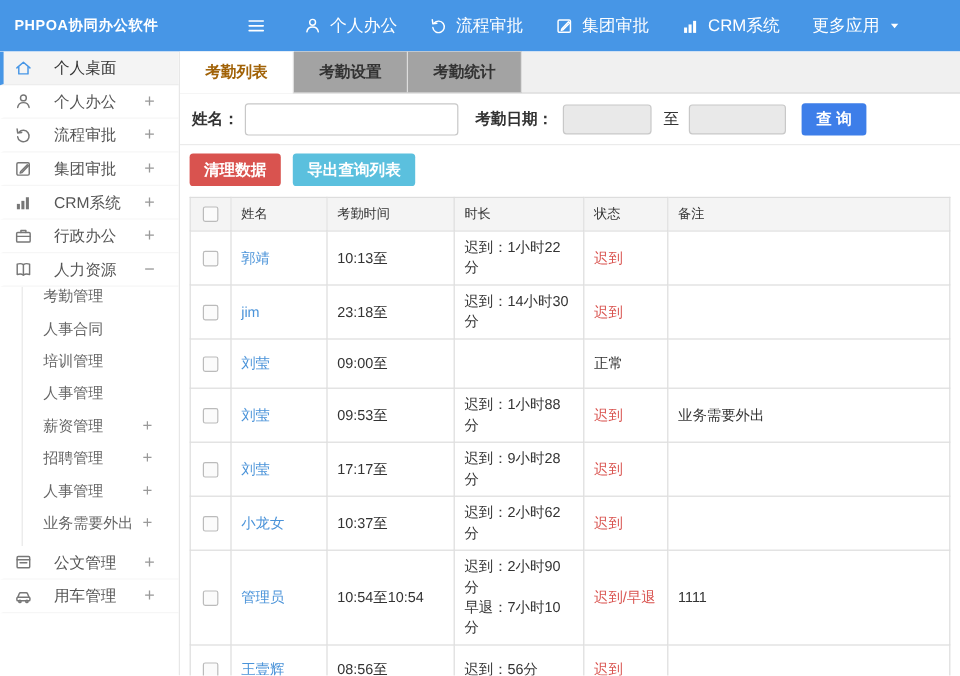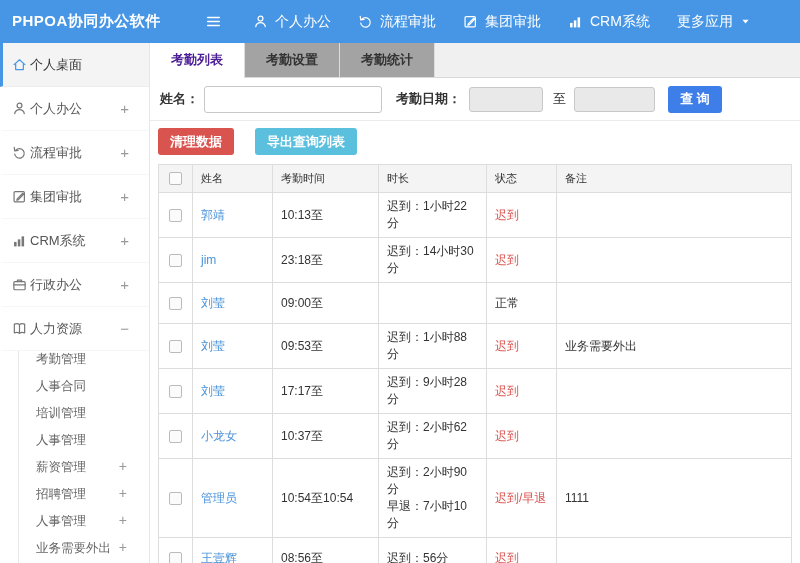--- a/index.html
+++ b/index.html
@@ -1,56 +1,56 @@
 <!DOCTYPE html>
 <html><head>
 <meta charset="utf-8">
 <style>
   *{box-sizing:border-box;margin:0;padding:0}
   html,body{width:800px;height:563px;overflow:hidden}
   body{font-family:"Liberation Sans","DejaVu Sans",sans-serif;font-size:13px;color:#333;background:#fff;position:relative}
 
   
   .navbar{position:absolute;top:0;left:0;width:800px;height:43px;background:#4796E6;display:flex;align-items:center;color:#fff}
-  .brand{font-size:15px;font-weight:bold;padding-left:12px;width:182px;letter-spacing:.5px}
+  .brand{font-size:12px;font-weight:bold;padding-left:12px;width:182px;letter-spacing:.5px}
   .menu-btn{width:26px;display:flex;justify-content:center;cursor:pointer;margin-left:18px}
   .menu-btn .icon svg{width:17px;height:17px}
   .nav-menu{display:flex;align-items:center}
   .nav-item{display:flex;align-items:center;margin-left:27px;font-size:14px;gap:7px;cursor:pointer;white-space:nowrap}
   .icon svg{display:block;width:15px;height:15px;stroke:currentColor;fill:none;stroke-width:1.3;stroke-linecap:round;stroke-linejoin:round}
   .caret-sm svg{width:11px;height:11px}
 
   
   .sidebar{position:absolute;top:43px;left:0;width:150px;height:520px;background:#fff;border-right:1px solid #e7e7e7;overflow:hidden}
-  .side-item{height:44px;display:flex;align-items:center;padding-left:9px;gap:3px;color:#555;border-left:3px solid transparent;border-bottom:1px solid #f6f6f6;cursor:pointer;position:relative;font-size:13px}
+  .side-item{height:28px;display:flex;align-items:center;padding-left:9px;gap:18px;color:#555;border-left:3px solid transparent;border-bottom:1px solid #f6f6f6;cursor:pointer;position:relative;font-size:13px}
   .side-item .icon{color:#777}
   .side-item.active{background:#f4f4f4;border-left-color:#4796E6;color:#333;border-bottom-color:#ededed}
   .side-item.active .icon{color:#4796E6}
   .expand{position:absolute;right:20px;color:#999;font-size:15px;line-height:1}
   .submenu{margin-left:18px;border-left:1px solid #e8e8e8}
   .sub-item{height:27px;display:flex;align-items:flex-start;padding-left:17px;color:#666;font-size:12.5px;position:relative;cursor:pointer}
   .sub-item .expand{right:22px;font-size:14px}
 
   
   .main{position:absolute;left:150px;top:43px;width:650px;height:520px;background:#fff}
   .tabs{display:flex;align-items:flex-start;height:35px;background:#f0f0f0;border-bottom:1px solid #d9d9d9}
   .tab{height:34px;line-height:34px;padding:0 21px;font-weight:bold;color:#333;border-right:1px solid #ddd;cursor:pointer;font-size:13px;background:#a3a3a3}
-  .tab.active{background:#fff;color:#4c1d95;height:35px}
+  .tab.active{background:#fff;color:#a16207;height:35px}
 
   .filter-row{display:flex;align-items:center;padding:8px 10px;border-bottom:1px solid #ebebeb;height:43px}
   .flabel{font-weight:bold;color:#333;white-space:nowrap}
   .date-label{margin-left:14px}
   .text-input{width:178px;height:27px;border:1px solid #c8c8c8;border-radius:3px;margin-left:5px;padding:0 6px;font-size:13px;outline:none}
   .date-input{height:25px;background:#e9e9e9;border:1px solid #c8c8c8;border-radius:3px;margin-left:8px;padding:0 5px;font-size:12px;outline:none}
   .date-from{width:74px}
   .date-to{width:81px}
   .to-label{margin-left:10px;color:#333}
   .query-btn{margin-left:13px;width:54px;height:27px;background:#3D7EE9;color:#fff;border:none;border-radius:3px;font-weight:bold;font-size:13px;cursor:pointer;font-family:inherit}
 
-  .toolbar{padding:7px 8px 8px;display:flex;gap:21px}
+  .toolbar{padding:7px 8px 8px;display:flex;gap:10px}
   .btn{height:27px;padding:0 12px;border:none;border-radius:3px;color:#fff;font-weight:bold;font-size:13px;cursor:pointer;font-family:inherit}
   .btn-danger{background:#D9534F}
   .btn-info{background:#5BC0DE}
 
   
   table{border-collapse:collapse;margin:1px 8px 0;width:634px;table-layout:fixed}
   th,td{border:1px solid #ddd;text-align:left;vertical-align:middle;overflow:hidden}
   th{background:#f4f4f4;padding:6px 8px;font-weight:normal;color:#333;font-size:11px;height:28px}
   td{padding:5px 8px;font-size:12px;height:41px;line-height:17px;color:#333}
   .chk-cell{text-align:center;padding:5px 2px}

